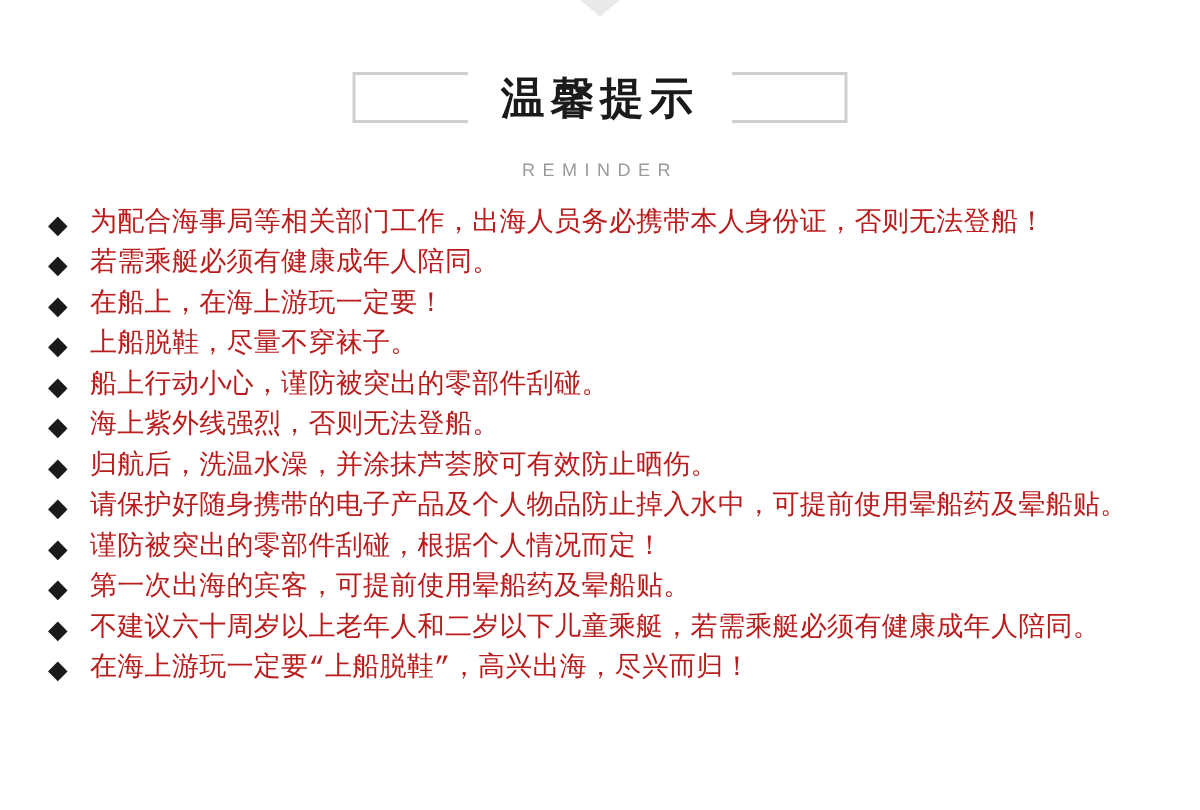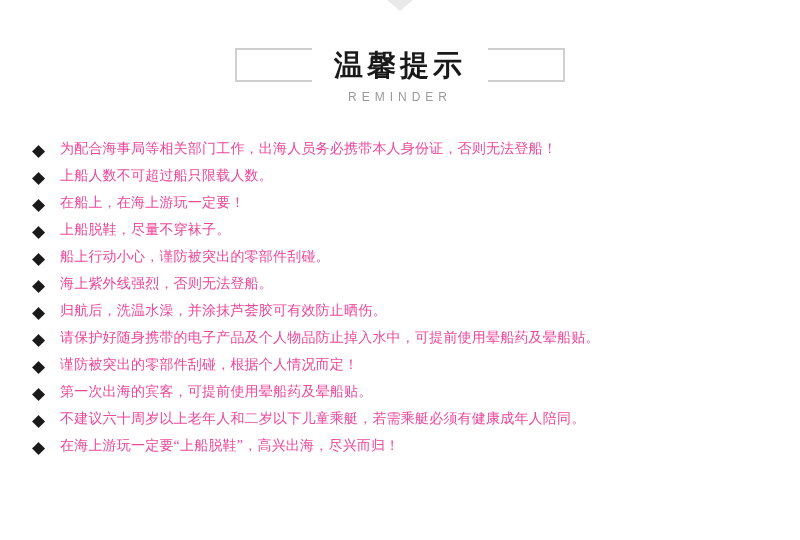--- a/index.html
+++ b/index.html
@@ -64,21 +64,21 @@
     background: #ffffff;
     font-size: 29px;
     font-weight: bold;
     letter-spacing: 4px;
     line-height: 46px;
     color: #1a1a1a;
     font-family: "DejaVu Sans", "Liberation Sans", sans-serif;
     text-align: center;
   }
   .subtitle {
-    margin-top: 2px;
+    margin-top: 18px;
     font-size: 12px;
     letter-spacing: 5px;
     color: #9a9a9a;
     font-family: "Liberation Sans", sans-serif;
   }
 
   
   .list {
     position: absolute;
     top: 136px;
@@ -94,26 +94,26 @@
     flex: 0 0 auto;
     width: 28px;
     font-size: 17px;
     line-height: 26px;
     color: #1a1a1a;
     text-align: left;
     transform: translateY(1px);
   }
   .item-text {
     flex: 1 1 auto;
-    font-size: 14px;
+    font-size: 18px;
     line-height: 26px;
-    color: #ec4899;
+    color: #b91c1c;
     letter-spacing: 0.2px;
     text-align: justify;
-    font-family: Liberation Serif, serif;
+    font-family: Liberation Mono, monospace;
   }
 </style>
 </head>
 <body>
 
 <div class="page">
 
   <div class="top-mark"></div>
 
   <div class="header">
@@ -126,21 +126,21 @@
 
   <div class="list">
 
     <div class="item">
       <span class="bullet">◆</span>
       <span class="item-text">为配合海事局等相关部门工作，出海人员务必携带本人身份证，否则无法登船！</span>
     </div>
 
     <div class="item">
       <span class="bullet">◆</span>
-      <span class="item-text">上船人数不可超过船只限载人数。</span>
+      <span class="item-text">若需乘艇必须有健康成年人陪同。</span>
     </div>
 
     <div class="item">
       <span class="bullet">◆</span>
       <span class="item-text">在船上，在海上游玩一定要！</span>
     </div>
 
     <div class="item">
       <span class="bullet">◆</span>
       <span class="item-text">上船脱鞋，尽量不穿袜子。</span>

